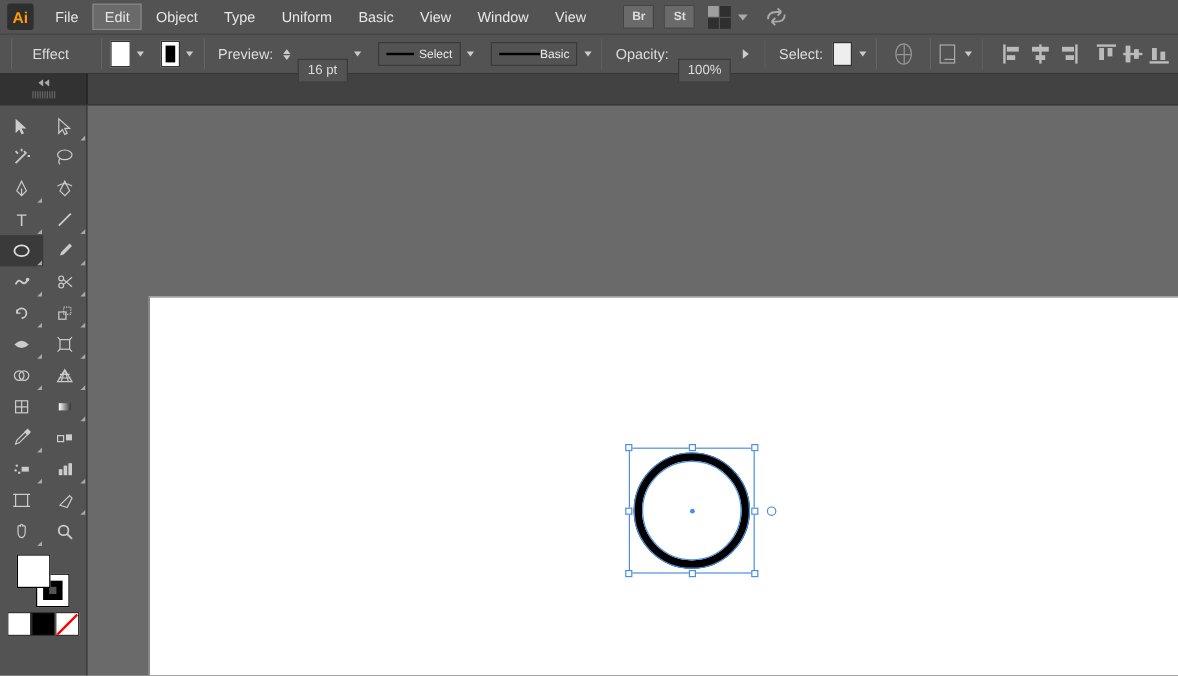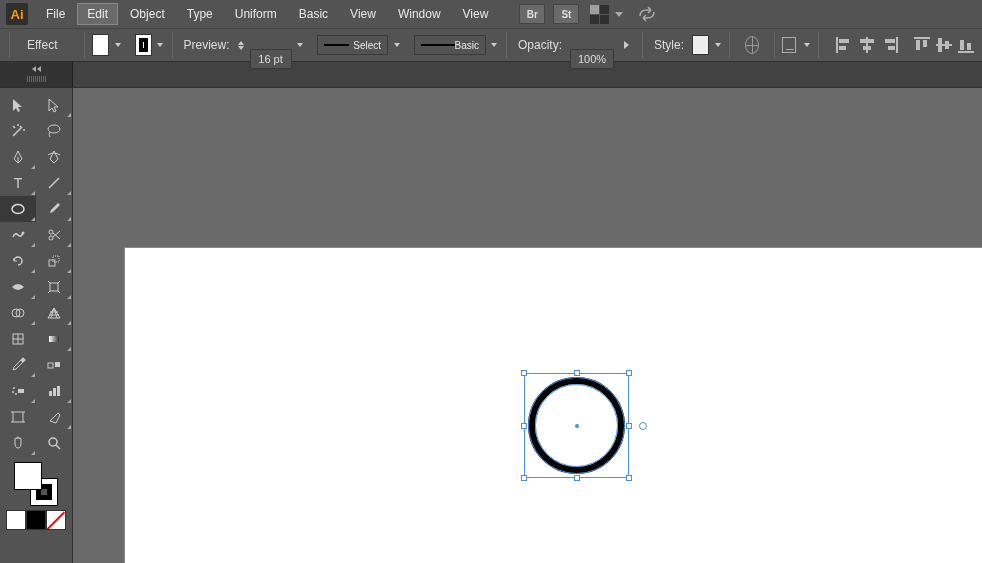--- a/index.html
+++ b/index.html
@@ -162,21 +162,21 @@
       <span>Basic</span>
   </div>
   <div class="mini-chev">
       <div class="tiny-down"></div>
     </div>
   <div class="divider"></div>
   <span class="ctl-label">Opacity:</span>
   <input class="ctl-input" style="width: 44px;" value="100%">
   <div class="arr-right"></div>
   <div class="divider"></div>
-  <span class="ctl-label">Style:</span>
+  <span class="ctl-label">Select:</span>
   <div class="style-swatch"></div>
   <div class="mini-chev">
       <div class="tiny-down"></div>
     </div>
   <div class="divider"></div>
   <div class="net-icon"></div>
   <div class="divider"></div>
   <div class="doc-icon"></div>
   <div class="mini-chev">
       <div class="tiny-down"></div>

